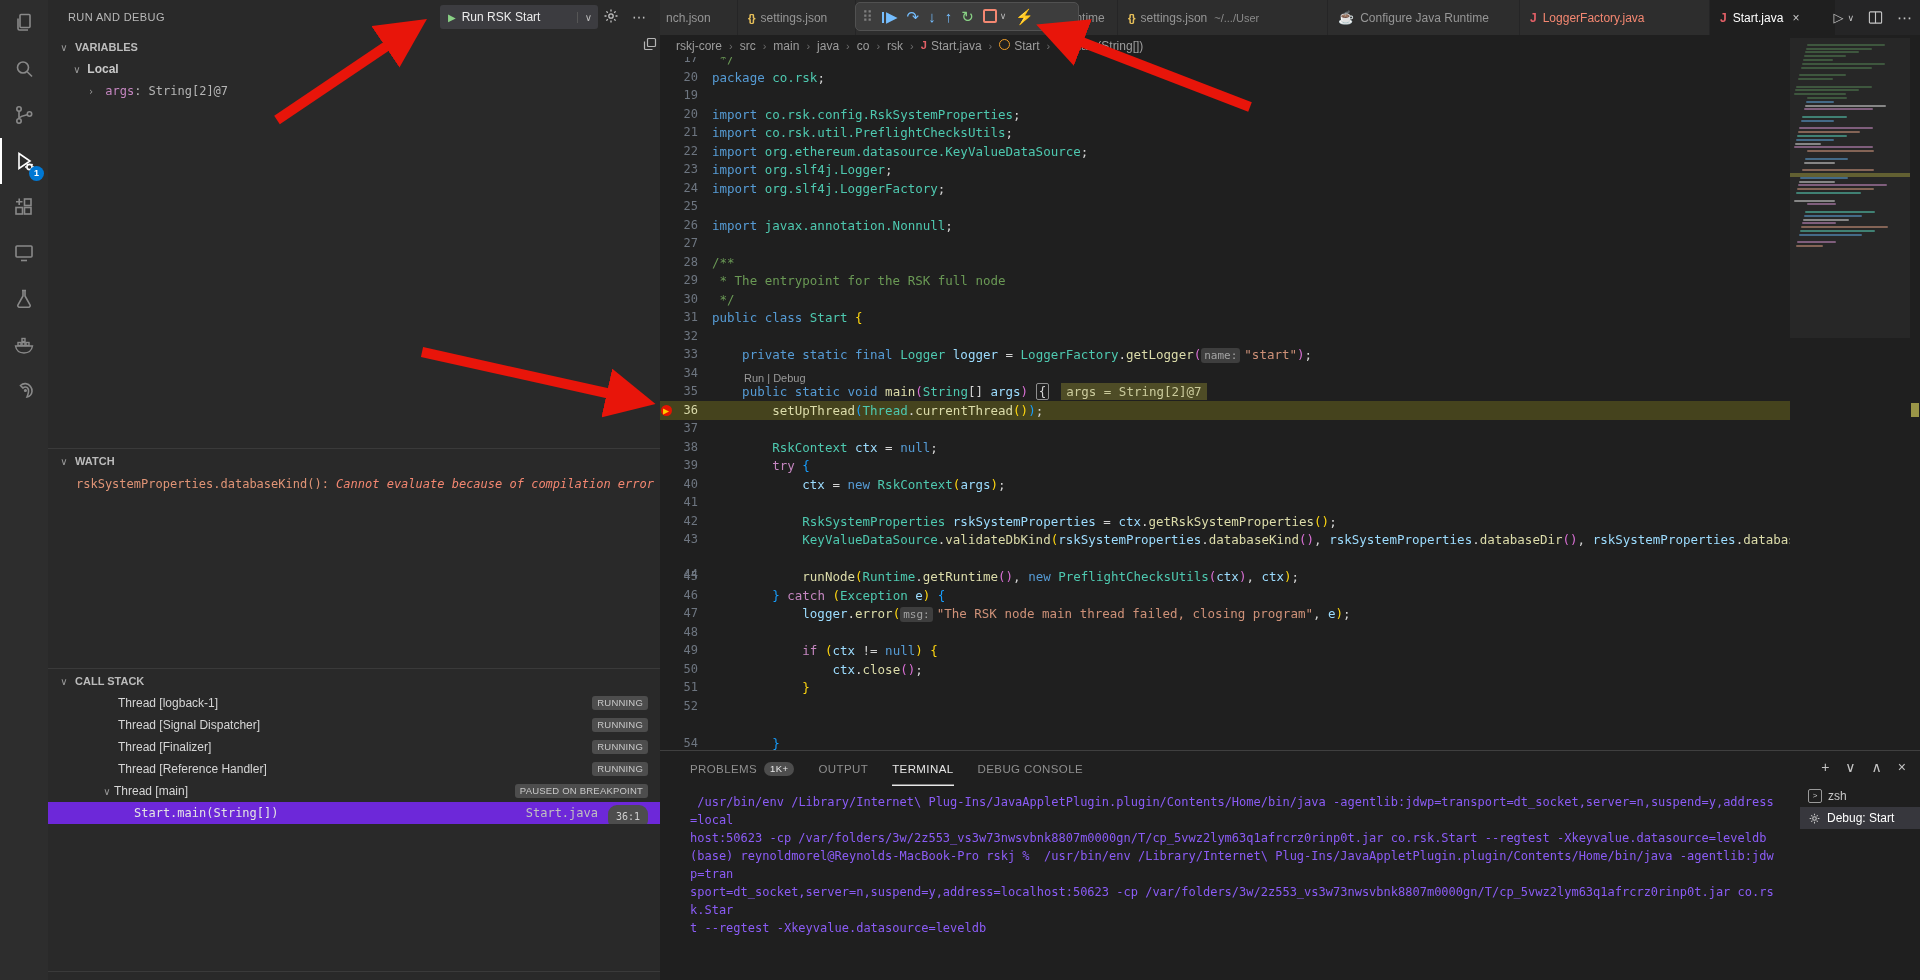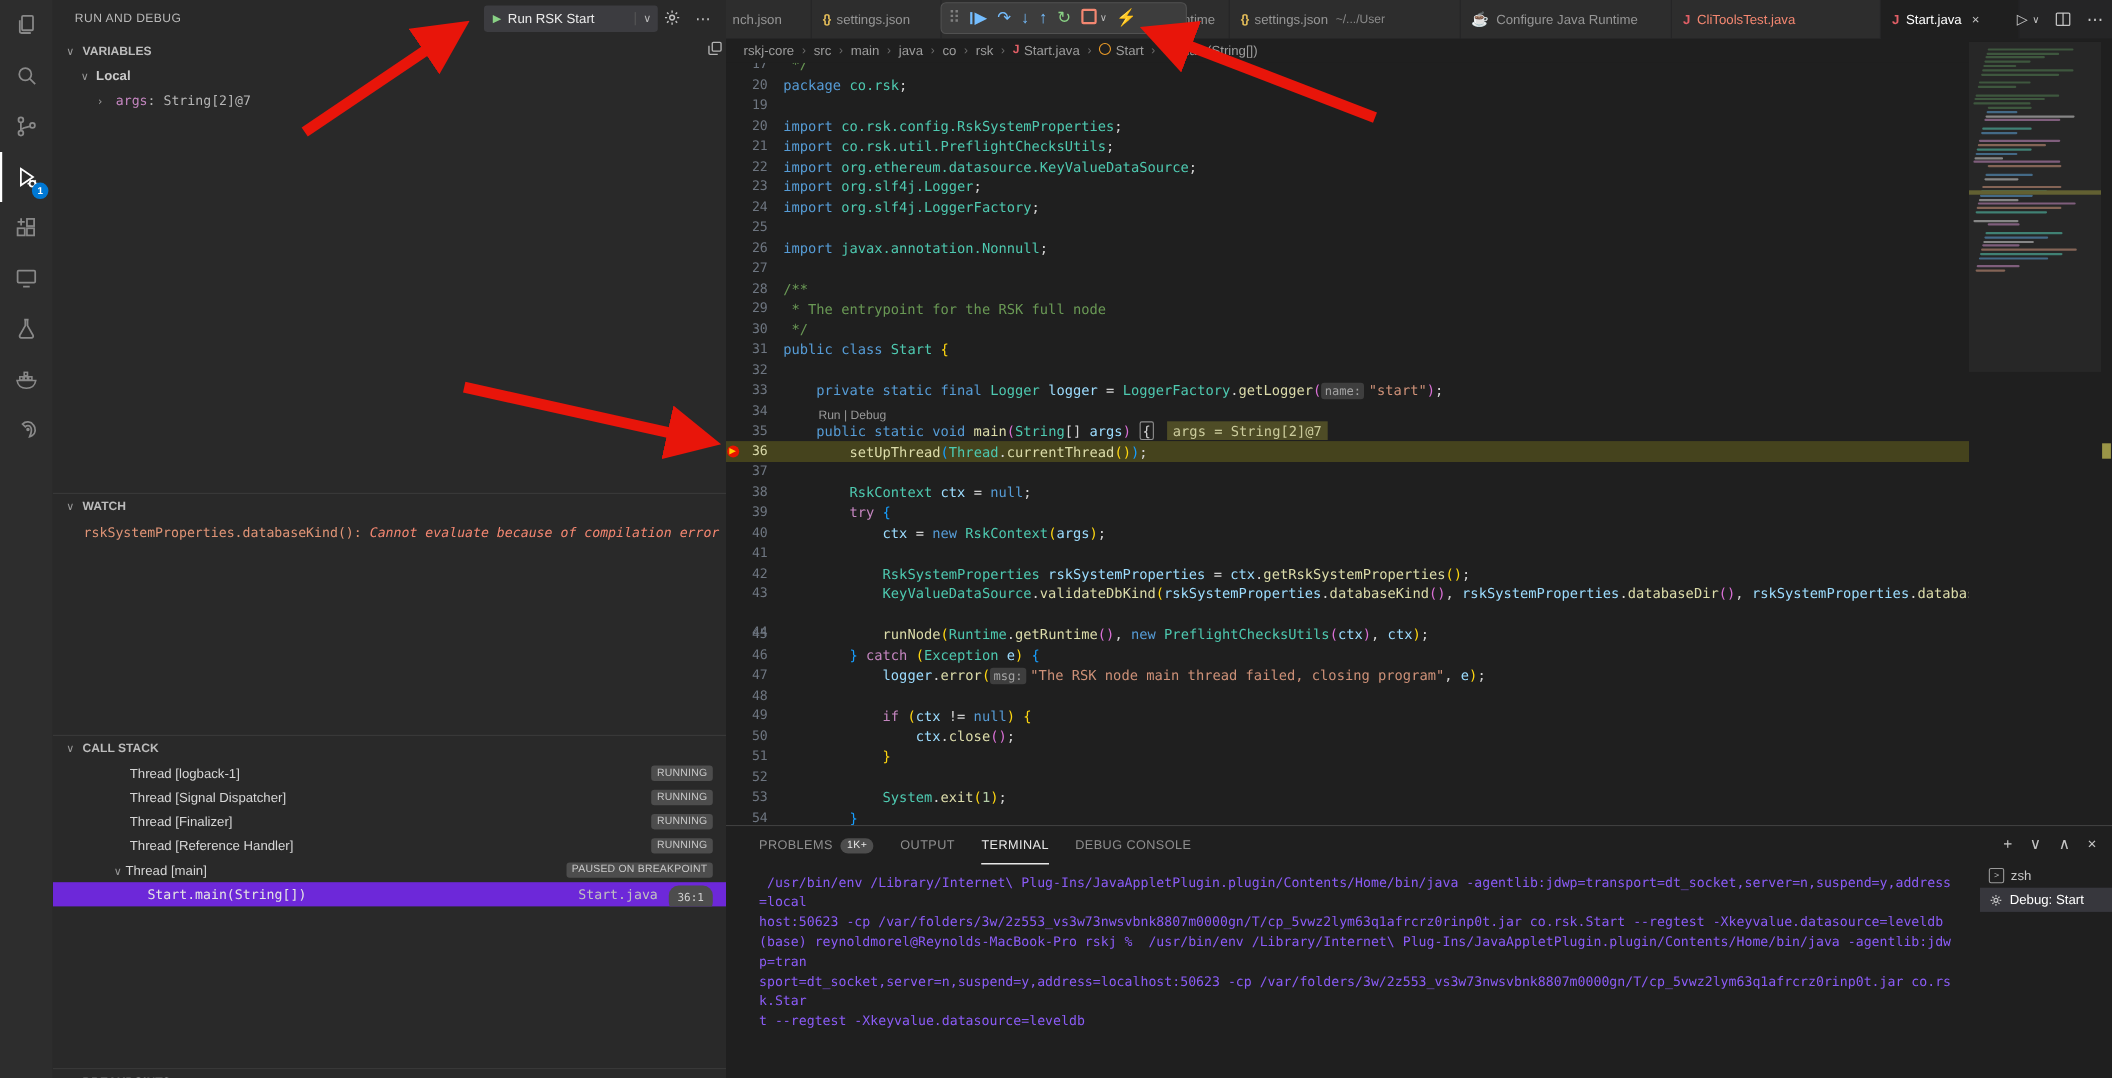--- a/index.html
+++ b/index.html
@@ -253,21 +253,21 @@
           <span class="ticon braces">{}</span>
           <span class="tlabel">settings.json</span>
           <span class="desc">~/.../User</span>
         </div>
         <div class="tab" style="left: 668px; width: 192px;">
           <span class="ticon cup">☕</span>
           <span class="tlabel">Configure Java Runtime</span>
         </div>
         <div class="tab err" style="left: 860px; width: 190px;">
           <span class="ticon jred">J</span>
-          <span class="tlabel">CliToolsTest.java</span>
+          <span class="tlabel">LoggerFactory.java</span>
         </div>
         <div class="tab active" style="left: 1050px; width: 126px;">
           <span class="ticon jred">J</span>
           <span class="tlabel">Start.java</span>
           <span class="close">×</span>
         </div>
       </div>
     <div id="editor-actions">
       <span style="font-size:13px">▷</span>
       <span class="ch">∨</span>
@@ -370,21 +370,20 @@
       <div class="cl" style="top: 473px;"><span class="ln">43</span><span class="ct"><span class="tk-p">            </span><span class="tk-t">KeyValueDataSource</span><span class="tk-p">.</span><span class="tk-f">validateDbKind</span><span class="tk-g">(</span><span class="tk-v">rskSystemProperties</span><span class="tk-p">.</span><span class="tk-f">databaseKind</span><span class="tk-q">()</span><span class="tk-p">, </span><span class="tk-v">rskSystemProperties</span><span class="tk-p">.</span><span class="tk-f">databaseDir</span><span class="tk-q">()</span><span class="tk-p">, </span><span class="tk-v">rskSystemProperties</span><span class="tk-p">.</span><span class="tk-f">databaseR</span></span></div>
       <div class="cl" style="top: 508px;"><span class="ln">44</span><span class="ct"></span></div>
       <div class="cl" style="top: 510px;"><span class="ln">45</span><span class="ct"><span class="tk-p">            </span><span class="tk-f">runNode</span><span class="tk-g">(</span><span class="tk-t">Runtime</span><span class="tk-p">.</span><span class="tk-f">getRuntime</span><span class="tk-q">()</span><span class="tk-p">, </span><span class="tk-k">new </span><span class="tk-t">PreflightChecksUtils</span><span class="tk-q">(</span><span class="tk-v">ctx</span><span class="tk-q">)</span><span class="tk-p">, </span><span class="tk-v">ctx</span><span class="tk-g">)</span><span class="tk-p">;</span></span></div>
       <div class="cl" style="top: 528.5px;"><span class="ln">46</span><span class="ct"><span class="tk-p">        </span><span class="tk-b">}</span><span class="tk-c"> catch </span><span class="tk-g">(</span><span class="tk-t">Exception </span><span class="tk-v">e</span><span class="tk-g">)</span><span class="tk-p"> </span><span class="tk-b">{</span></span></div>
       <div class="cl" style="top: 547px;"><span class="ln">47</span><span class="ct"><span class="tk-p">            </span><span class="tk-v">logger</span><span class="tk-p">.</span><span class="tk-f">error</span><span class="tk-g">(</span><span class="tk-i">msg:</span><span class="tk-s">"The RSK node main thread failed, closing program"</span><span class="tk-p">, </span><span class="tk-v">e</span><span class="tk-g">)</span><span class="tk-p">;</span></span></div>
       <div class="cl" style="top: 565.5px;"><span class="ln">48</span><span class="ct"></span></div>
       <div class="cl" style="top: 584px;"><span class="ln">49</span><span class="ct"><span class="tk-p">            </span><span class="tk-c">if </span><span class="tk-g">(</span><span class="tk-v">ctx</span><span class="tk-p"> != </span><span class="tk-k">null</span><span class="tk-g">)</span><span class="tk-p"> </span><span class="tk-g">{</span></span></div>
       <div class="cl" style="top: 602.5px;"><span class="ln">50</span><span class="ct"><span class="tk-p">                </span><span class="tk-v">ctx</span><span class="tk-p">.</span><span class="tk-f">close</span><span class="tk-q">()</span><span class="tk-p">;</span></span></div>
       <div class="cl" style="top: 621px;"><span class="ln">51</span><span class="ct"><span class="tk-p">            </span><span class="tk-g">}</span></span></div>
       <div class="cl" style="top: 639.5px;"><span class="ln">52</span><span class="ct"></span></div>
-      <div class="cl" style="top: 658px;"><span class="ln">53</span><span class="ct"><span class="tk-p">            </span><span class="tk-t">System</span><span class="tk-p">.</span><span class="tk-f">exit</span><span class="tk-g">(</span><span class="tk-n">1</span><span class="tk-g">)</span><span class="tk-p">;</span></span></div>
       <div class="cl" style="top: 676.5px;"><span class="ln">54</span><span class="ct"><span class="tk-p">        </span><span class="tk-b">}</span></span></div>
     </div>
 
   <div id="minimap" class="abs">
       <div class="mm-bar" style="top: 5.8px; left: 17px; width: 78px; background: rgb(74, 122, 74); opacity: 0.55;"></div>
       <div class="mm-bar" style="top: 9.6px; left: 16px; width: 66px; background: rgb(74, 122, 74); opacity: 0.55;"></div>
       <div class="mm-bar" style="top: 13.4px; left: 15px; width: 54px; background: rgb(74, 122, 74); opacity: 0.55;"></div>
       <div class="mm-bar" style="top: 17.2px; left: 14px; width: 42px; background: rgb(74, 122, 74); opacity: 0.55;"></div>
       <div class="mm-bar" style="top: 21px; left: 13px; width: 30px; background: rgb(74, 122, 74); opacity: 0.55;"></div>
       <div class="mm-bar" style="top: 24.8px; left: 12px; width: 83px; background: rgb(74, 122, 74); opacity: 0.55;"></div>

